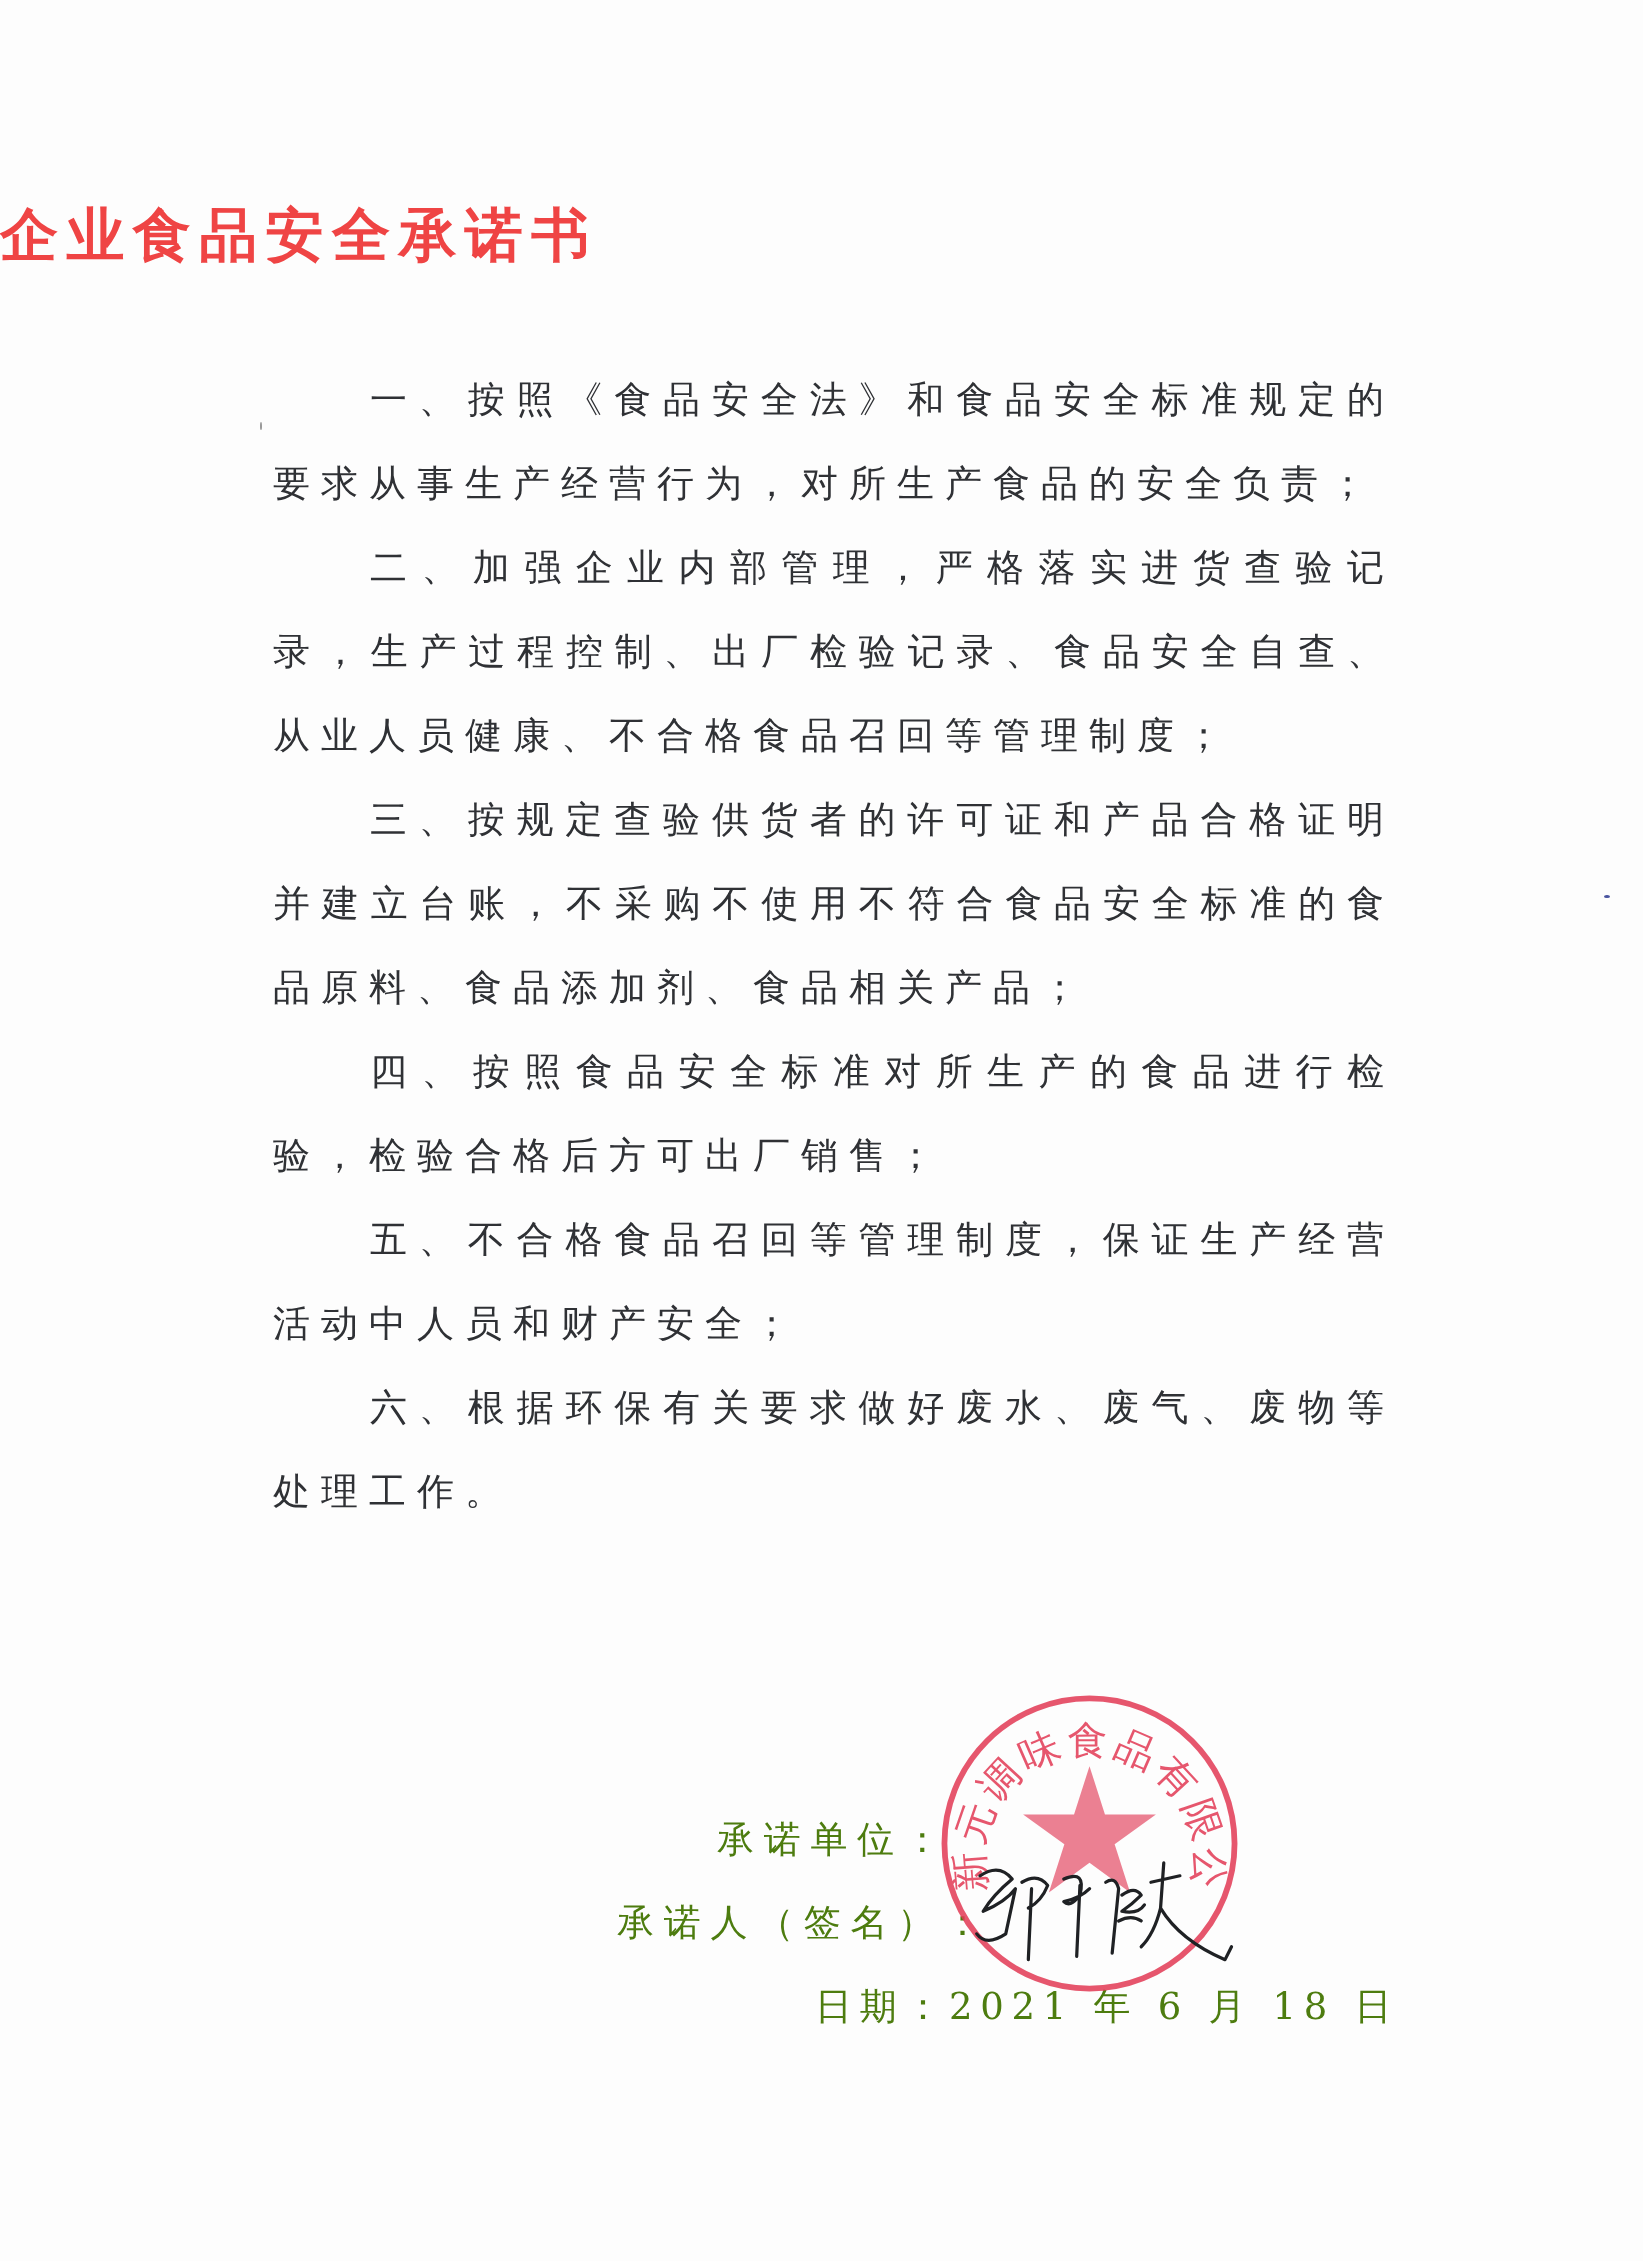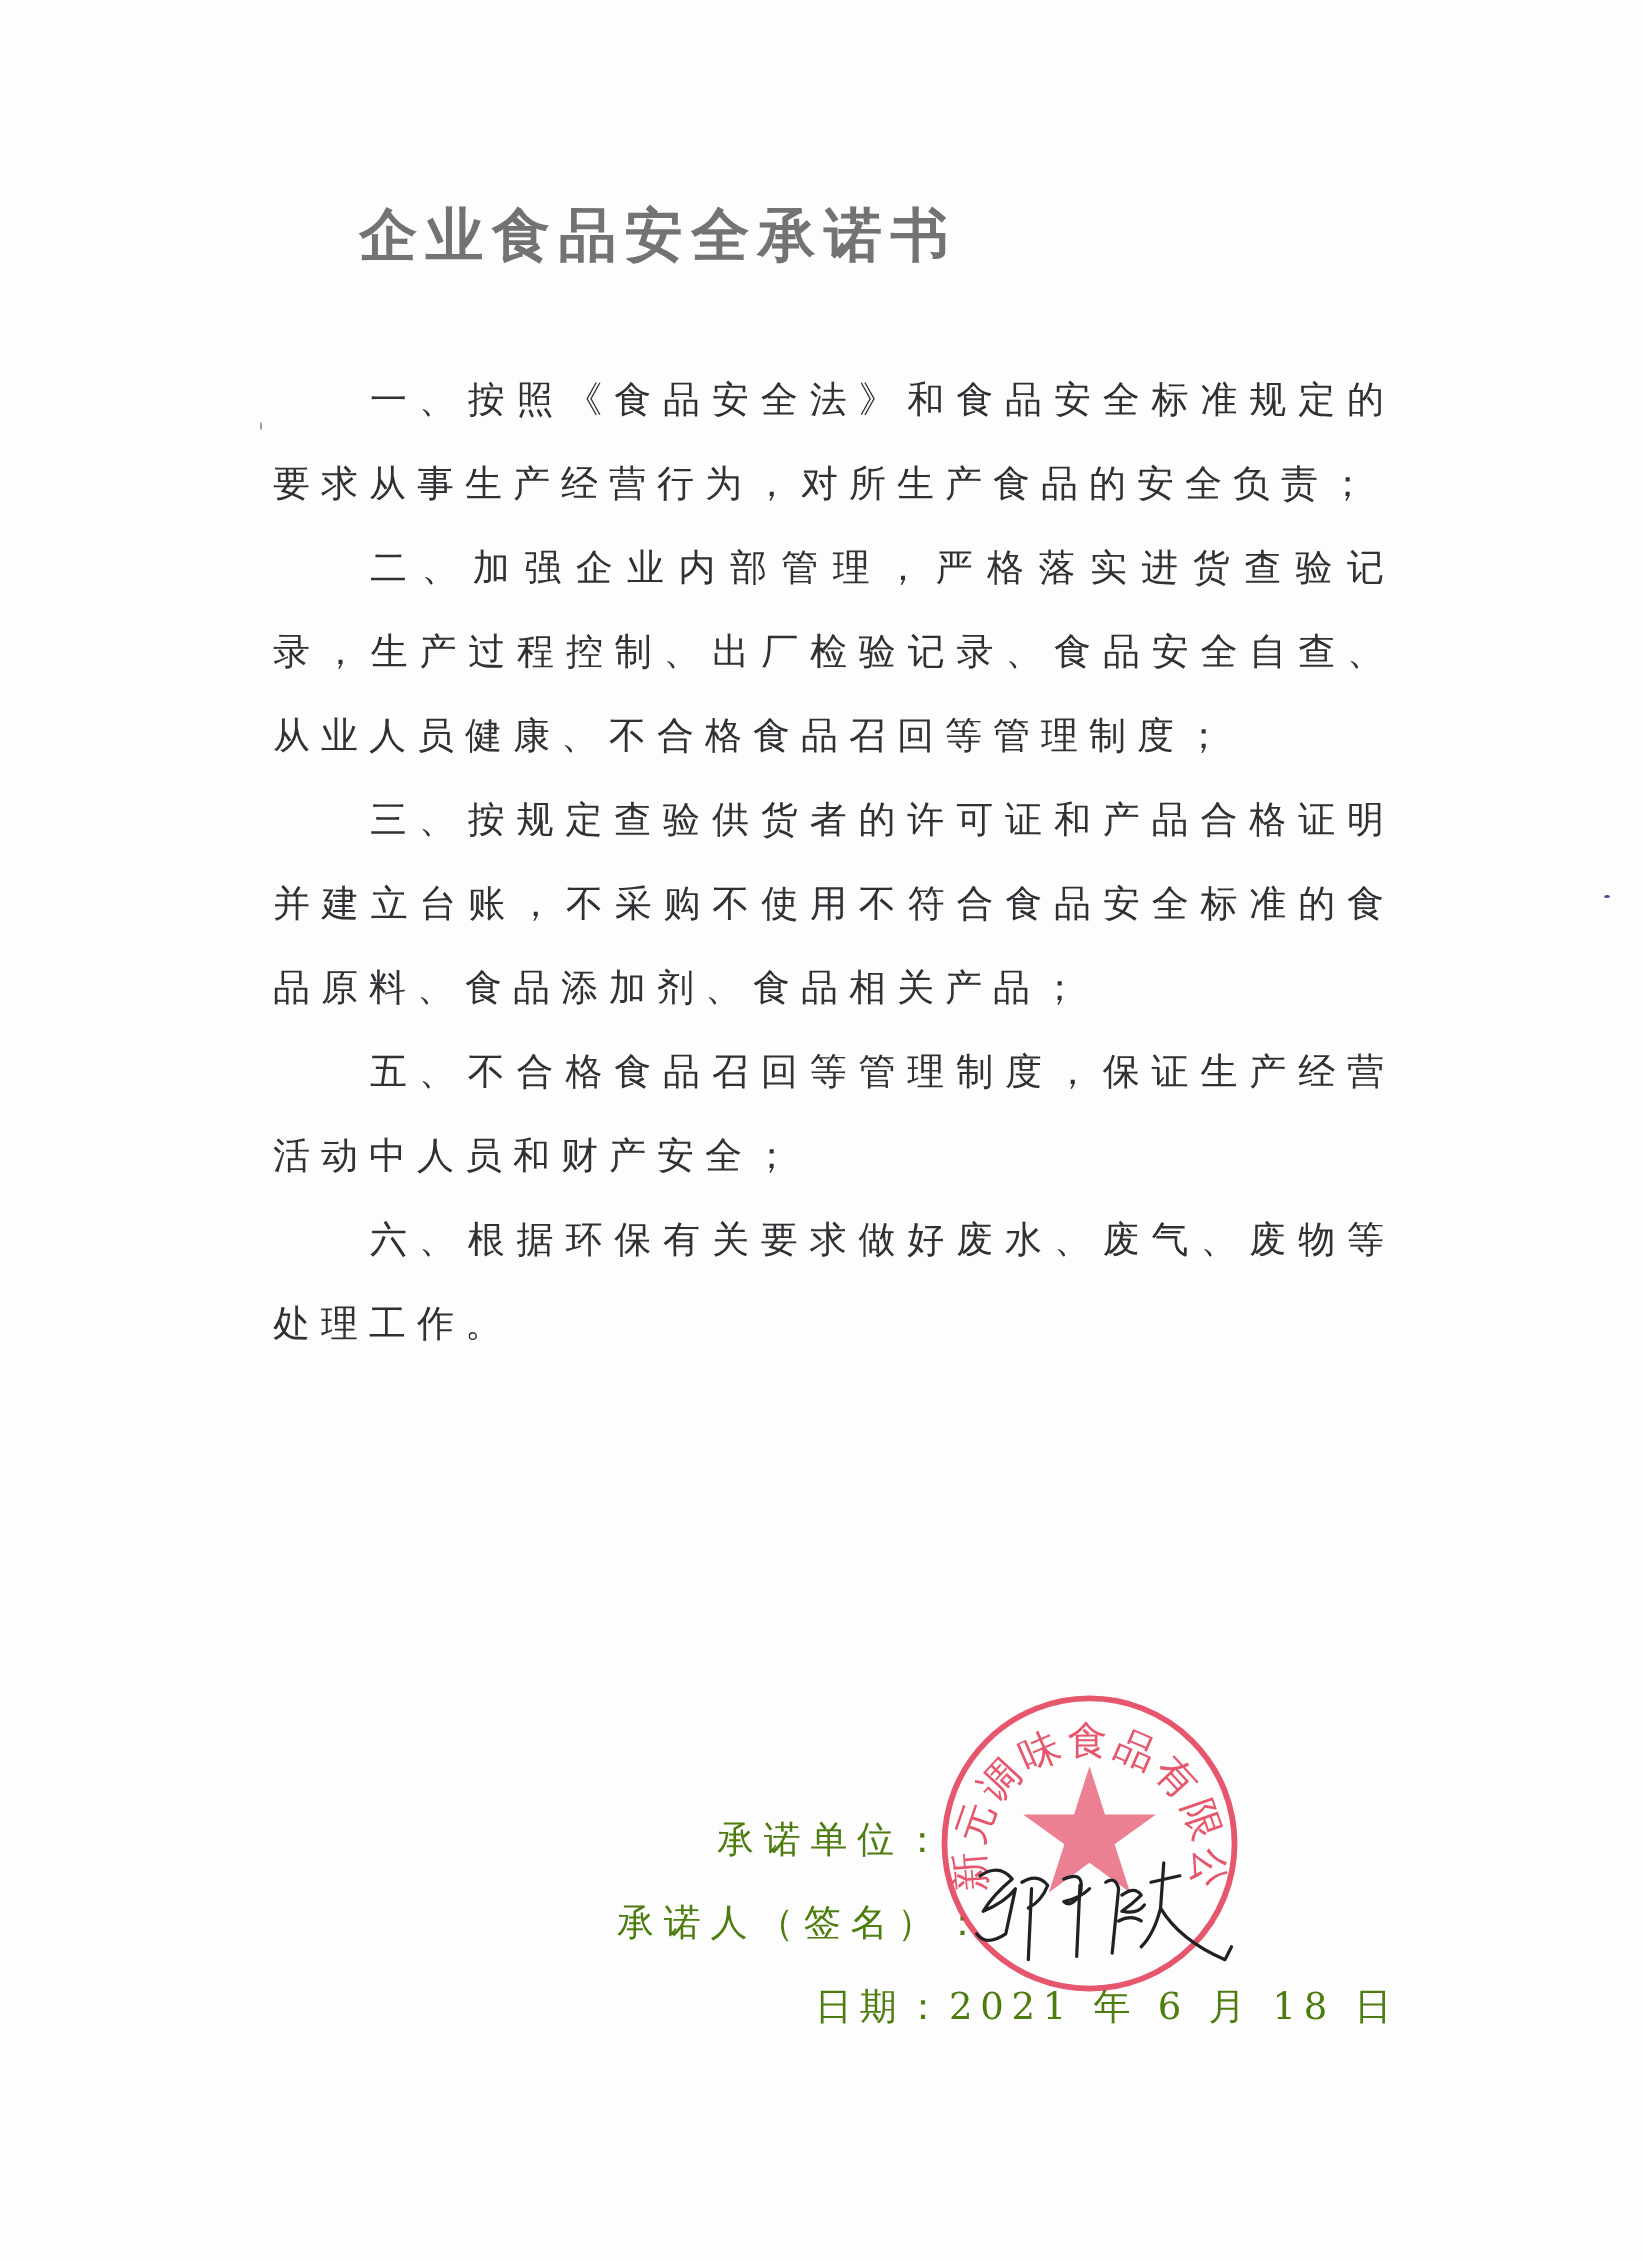--- a/index.html
+++ b/index.html
@@ -1,20 +1,20 @@
 <!DOCTYPE html>
 <html style="font-size:10.3px"><head>
 <meta charset="utf-8">
 <style>
   html, body { margin: 0; padding: 0; background: #ffffff; }
   body { width: 1644px; height: 2261px; position: relative; overflow: hidden;
          font-family: "DejaVu Serif", "Liberation Serif", serif; color: #2b2d31; }
   .page { position: absolute; left: 0; top: 0; width: 1644px; height: 2261px; background: #fdfdfd; }
-  .title { position: absolute; top: 193px; left: 0; width: 1316px; text-align: center;
-           font-size: 58px; letter-spacing: 8.4px; font-weight: bold; color: #737373; line-height: 84px; }
+  .title { position: absolute; top: 193px; left: 0; width: 1316px; 
+           font-size: 58px; letter-spacing: 8.4px; font-weight: bold; color: #ef4444; line-height: 84px; }
   .body-text { position: absolute; left: 273px; top: 358px; width: 1122px; }
   .para { font-size: 37px; letter-spacing: 11px; line-height: 84px; margin: 0; text-indent: 97px;
           text-align: justify; color: #2f3135; }
   .sign-row { position: absolute; font-size: 37px; letter-spacing: 9.7px; color: #4d7c0f; white-space: nowrap; }
   .sign-unit { left: 717px; top: 1815px; }
   .sign-person { left: 617px; top: 1898px; }
   .date-row { left: 815px; top: 1982px; letter-spacing: 7.7px; }
   .seal { position: absolute; left: 938px; top: 1692px; width: 303px; height: 303px; pointer-events: none; opacity: 0.85; }
   .signature { position: absolute; left: 967px; top: 1850px; width: 271px; height: 129px; pointer-events: none; }
   .speck { position: absolute; background: #4a55a0; border-radius: 50%; }
@@ -23,20 +23,21 @@
 <body>
 
 <div class="page">
 
   <div class="title">企业食品安全承诺书</div>
 
   <div class="body-text">
     <p class="para">一、按照《食品安全法》和食品安全标准规定的要求从事生产经营行为，对所生产食品的安全负责；</p>
     <p class="para">二、加强企业内部管理，严格落实进货查验记录，生产过程控制、出厂检验记录、食品安全自查、从业人员健康、不合格食品召回等管理制度；</p>
     <p class="para">三、按规定查验供货者的许可证和产品合格证明并建立台账，不采购不使用不符合食品安全标准的食品原料、食品添加剂、食品相关产品；</p>
+    <p class="para">四、按照食品安全标准对所生产的食品进行检验，检验合格后方可出厂销售；</p>
     <p class="para">五、不合格食品召回等管理制度，保证生产经营活动中人员和财产安全；</p>
     <p class="para">六、根据环保有关要求做好废水、废气、废物等处理工作。</p>
   </div>
 
   <div class="sign-row sign-unit">承诺单位：</div>
   <div class="sign-row sign-person">承诺人（签名）：</div>
   <div class="sign-row date-row">
     <span>日期：</span><span>2021 年 6 月 18 日</span>
   </div>
 

